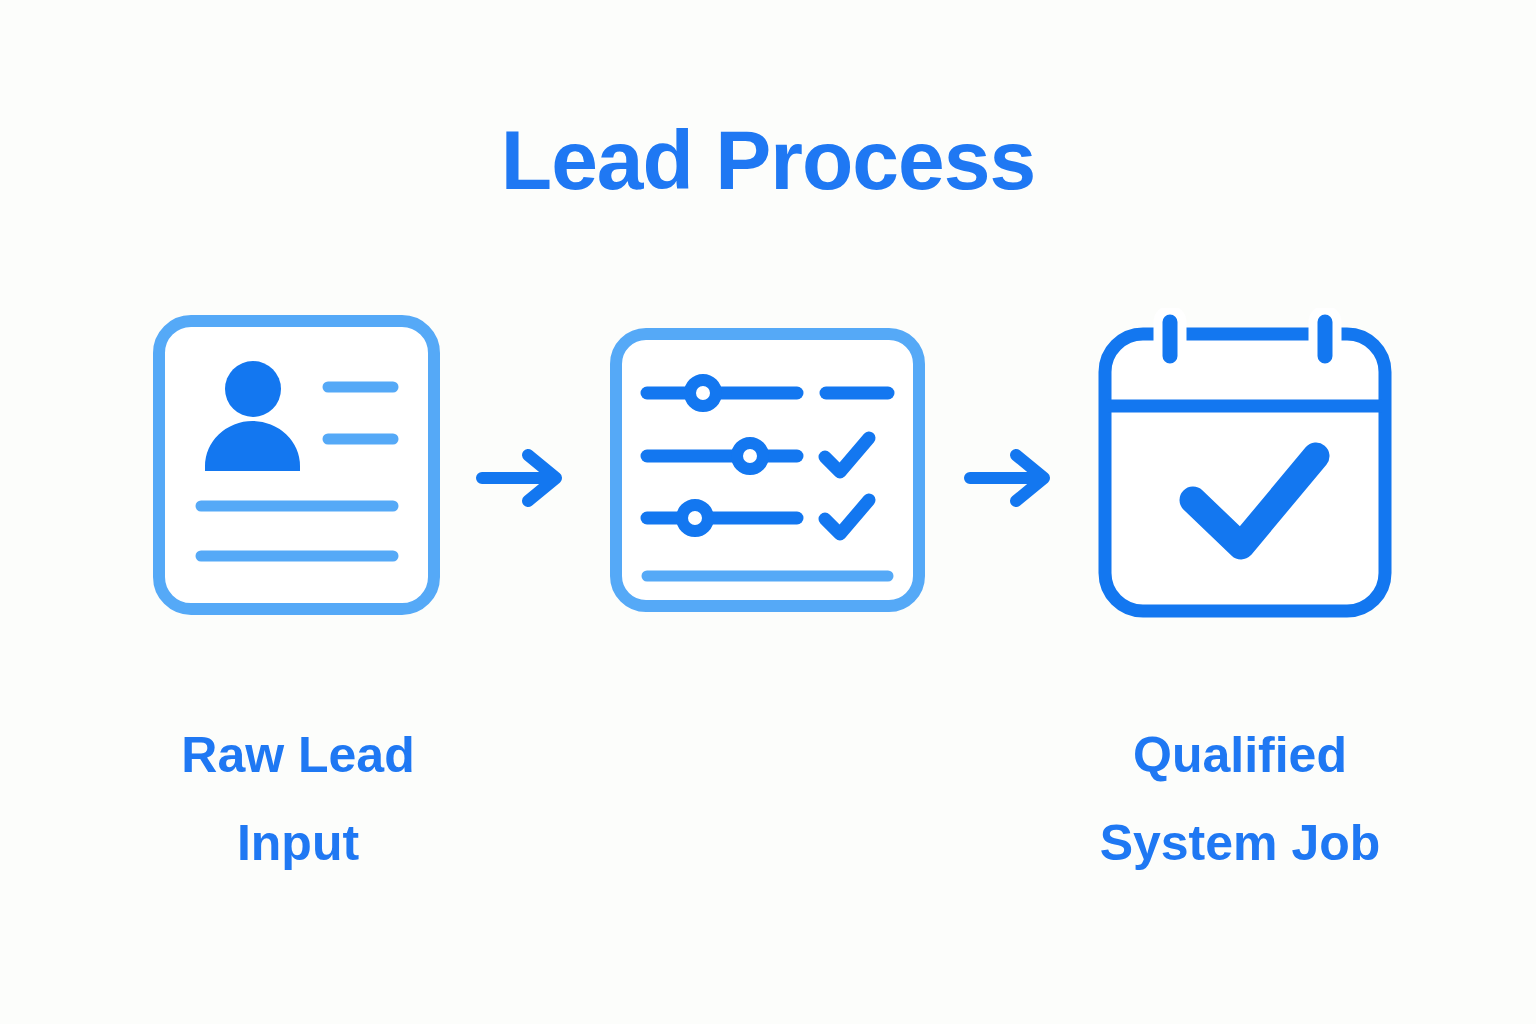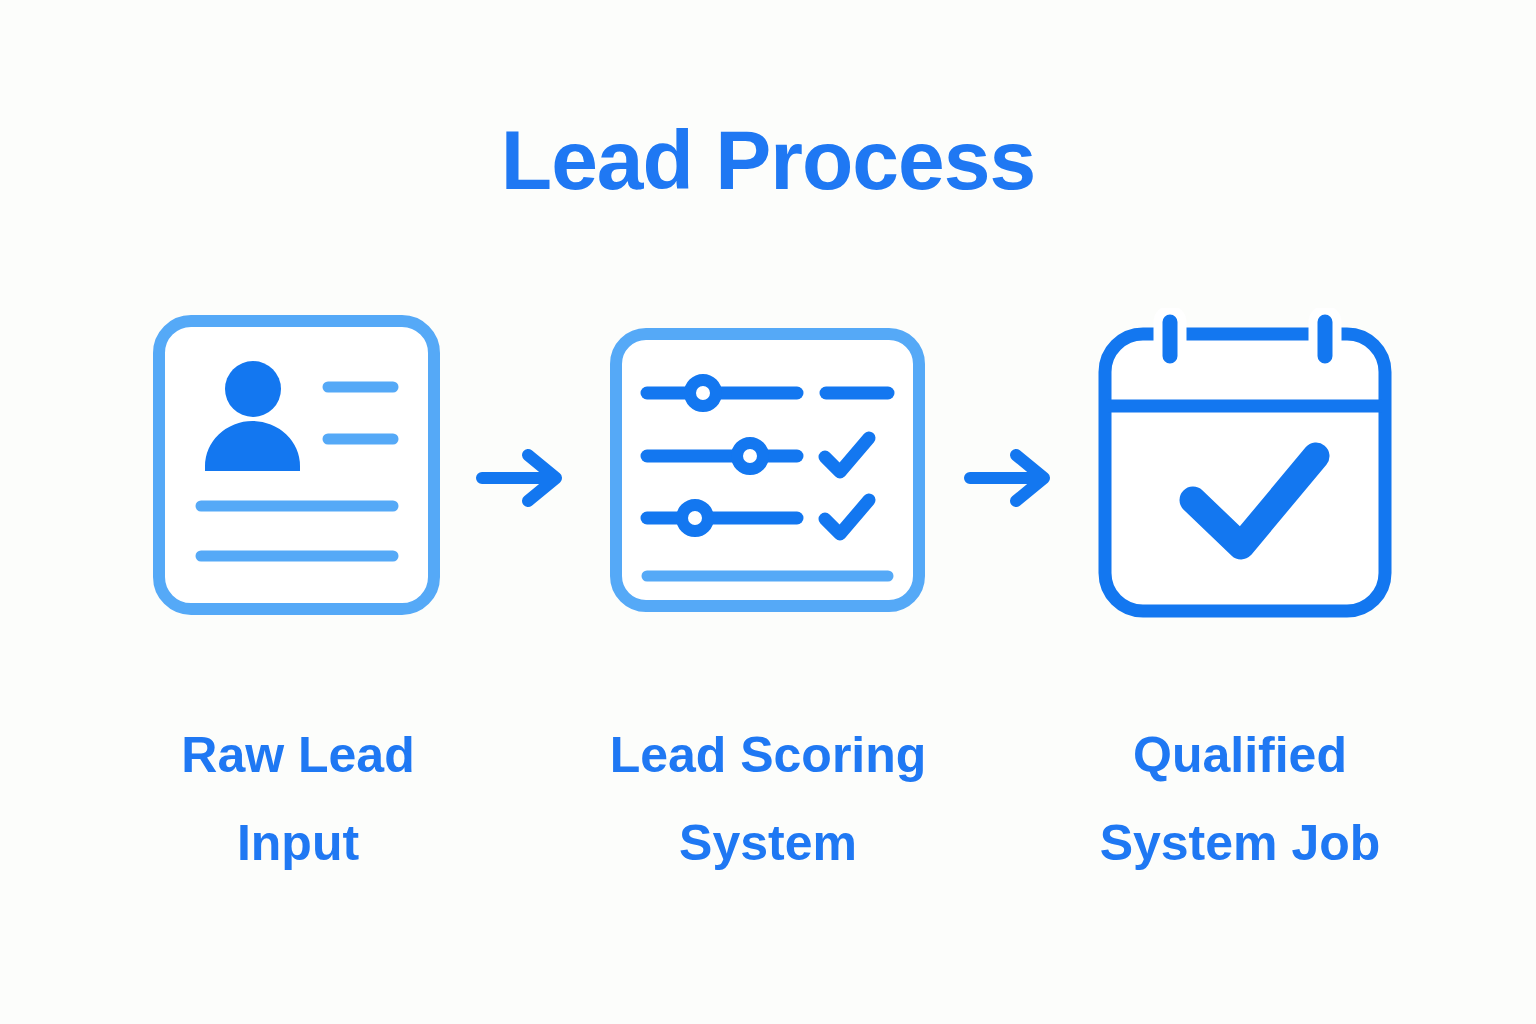--- a/index.html
+++ b/index.html
@@ -118,18 +118,16 @@
       <rect class="boxdk" x="7" y="26" width="280" height="277" rx="38" stroke-width="13" fill="none"></rect>
       <line class="sdk" x1="10" y1="98" x2="284" y2="98" stroke-width="13"></line>
       <rect class="pin" x="60" y="2" width="24" height="58" rx="12" stroke-width="9"></rect>
       <rect class="pin" x="215" y="2" width="24" height="58" rx="12" stroke-width="9"></rect>
       <path class="sdk" d="M95 192 L143 238 L218 148" stroke-width="27" stroke-linecap="round" stroke-linejoin="round"></path>
     </svg>
   </div>
 
   <div class="stage-label stage-label-1">Raw Lead
 Input</div>
-  <div class="stage-label stage-label-2">Lead Scoring
-System</div>
   <div class="stage-label stage-label-3">Qualified
 System Job</div>
 
 </div>
 
 </body></html>

